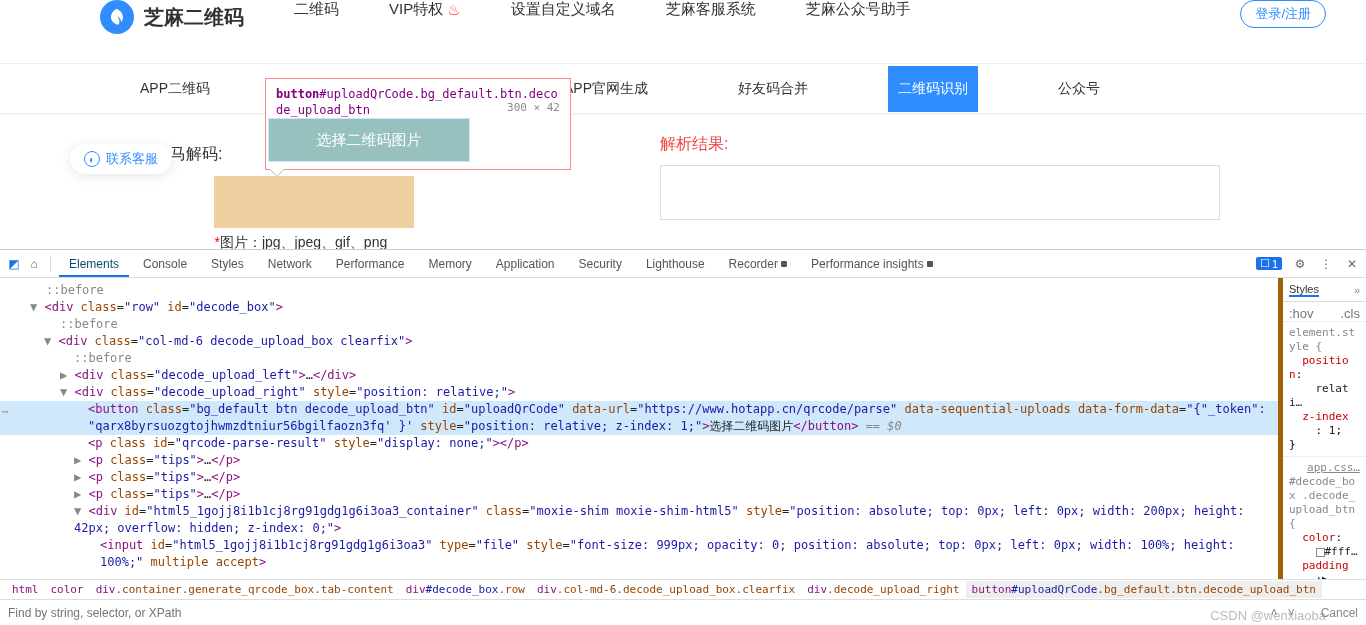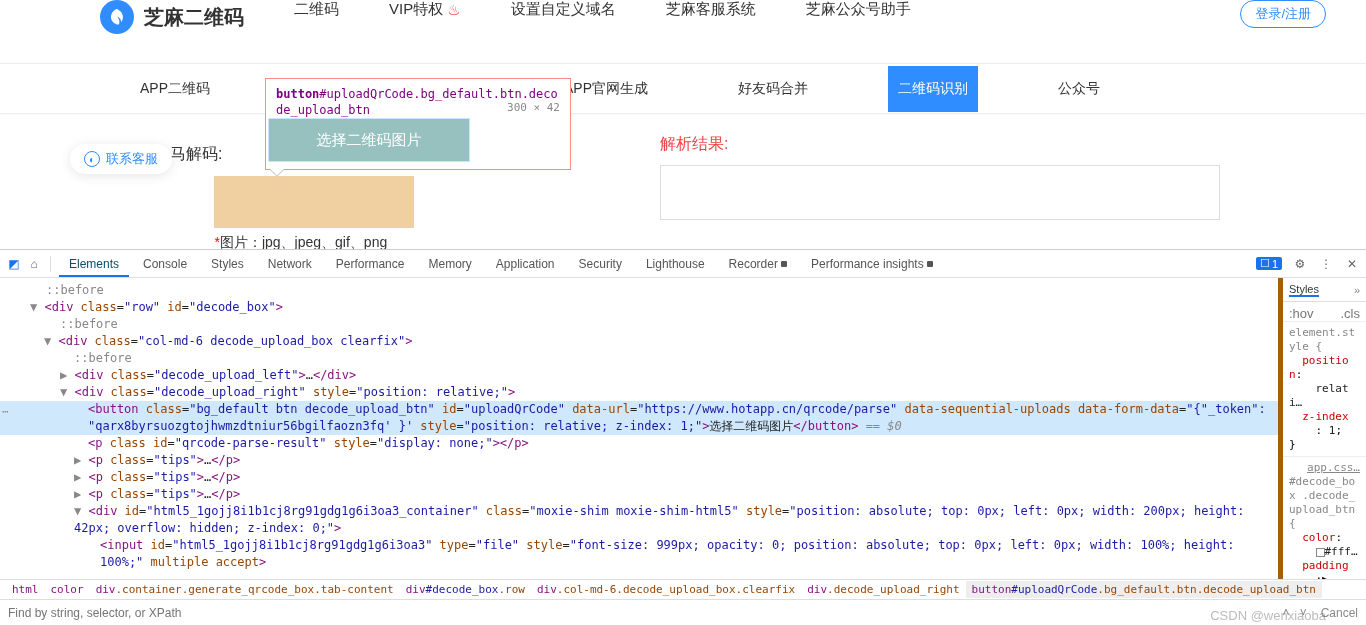--- a/index.html
+++ b/index.html
@@ -84,21 +84,21 @@
 .sp-link { color: #888; text-align: right; text-decoration: underline; }
 .sp-sw { width: 9px; height: 9px; border: 1px solid #888; display: inline-block; vertical-align: middle; background: #fff; }
 
 .breadcrumb { height: 20px; border-top: 1px solid #ddd; display: flex; align-items: center; font-size: 11px; font-family: Consolas, monospace; padding: 0 6px; gap: 0; overflow: hidden; }
 .crumb { padding: 2px 6px; color: #555; cursor: pointer; white-space: nowrap; }
 .crumb .t { color: #881280; }
 .crumb .i { color: #1a1aa6; }
 .crumb .c { color: #994500; }
 .crumb.active { background: #eee; }
 
-.search-bar { height: 26px; border-top: 1px solid #ddd; display: flex; align-items: center; padding: 0 8px; gap: 10px; font-size: 12px; }
+.search-bar { height: 26px; border-top: 1px solid #ddd; display: flex; align-items: center; padding: 0 8px; gap: 22px; font-size: 12px; }
 .search-input { flex: 1; border: none; outline: none; font-size: 12px; color: #888; }
 .cancel-link { color: #888; cursor: pointer; }
 .watermark { position: absolute; right: 40px; bottom: 2px; color: rgba(120,120,120,0.5); font-size: 13px; pointer-events: none; }
 .nav-arrows { display: flex; gap: 2px; }
 .nav-arrows span { color: #888; cursor: pointer; padding: 0 4px; }
 </style>
 </head>
 <body>
 
 <div class="page">

